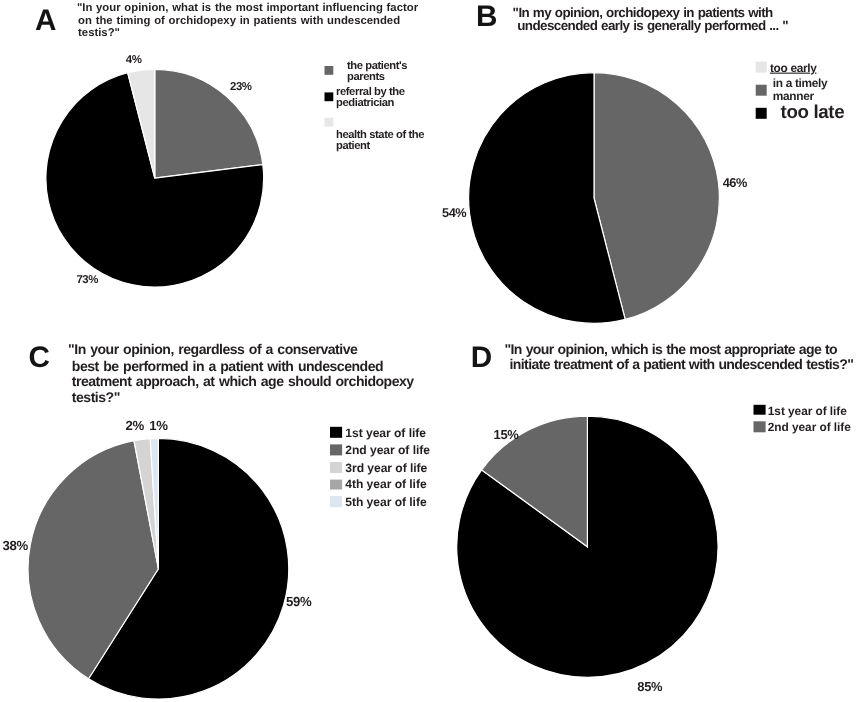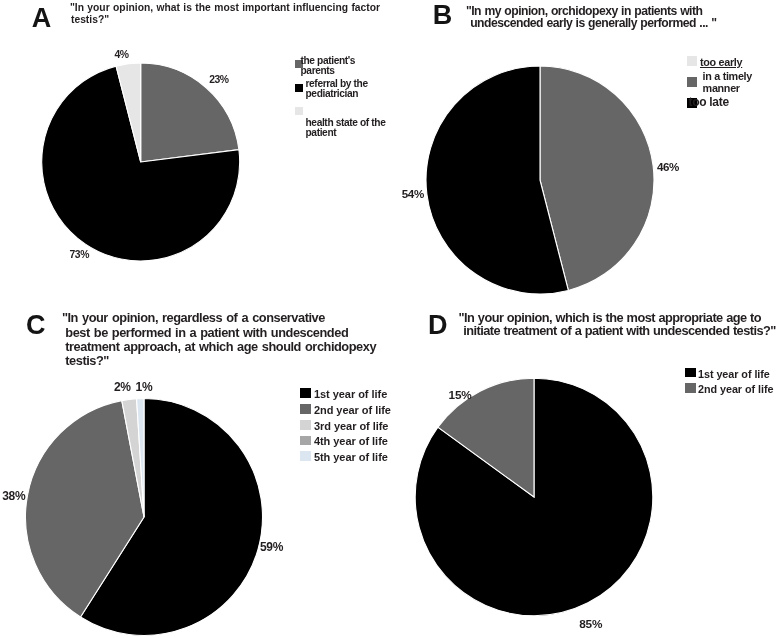--- a/index.html
+++ b/index.html
@@ -29,33 +29,34 @@
 </style>
 </head>
 <body>
 
 <div class="figure">
 
   <div class="panel" id="panel-A" style="left:0;top:0;width:389px;height:300px;">
     <div class="plabel" style="left:31.8px;top:4.6px;">A</div>
     <div class="ptitle" id="title-A" style="left:69.9px;top:2.1px;">
         <div style="white-space: nowrap;">"In your opinion, what is the most important influencing factor</div>
+        <div style="white-space: nowrap; padding-left: 1.1px;">on the timing of orchidopexy in patients with undescended</div>
         <div style="white-space: nowrap; padding-left: 1.1px;">testis?"</div>
       </div>
     <svg class="piesvg" id="pie-A" width="210" height="210" viewBox="0 0 210 210" style="position:absolute;left:36px;top:56.5px;">
         <path d="M 104.700 105.000 L 104.700 6.000 A 99 99 0 0 1 202.919 92.592 Z" fill="#666666" stroke="#ffffff" stroke-width="1.1"></path>
         <path d="M 104.700 105.000 L 202.919 92.592 A 99 99 0 1 1 80.080 9.110 Z" fill="#000000" stroke="#ffffff" stroke-width="1.1"></path>
         <path d="M 104.700 105.000 L 80.080 9.110 A 99 99 0 0 1 104.700 6.000 Z" fill="#e6e6e6" stroke="#ffffff" stroke-width="1.1"></path>
       </svg>
     <div class="pct" style="left:209.20px;top:74.70px;">23%</div>
     <div class="pct" style="left:69.50px;top:249.90px;">73%</div>
     <div class="pct" style="left:114.40px;top:50.10px;">4%</div>
     <div class="legend" id="legend-A" style="left:294.50px;top:56.10px;width:95px;">
         <span class="swatch" style="position: absolute; display: block; left: 0px; top: 4.4px; width: 8.5px; height: 8px; background: rgb(102, 102, 102);"></span>
-        <div class="legtxt" style="position: absolute; left: 6px; top: 0px; line-height: 10.1px; font-size: 10.2px; letter-spacing: -0.38px;"><div style="white-space: nowrap;">the patient's</div><div style="white-space: nowrap;">parents</div></div>
+        <div class="legtxt" style="position: absolute; left: 21px; top: 0px; line-height: 10.1px; font-size: 10.2px; letter-spacing: -0.38px;"><div style="white-space: nowrap;">the patient's</div><div style="white-space: nowrap;">parents</div></div>
         <span class="swatch" style="position: absolute; display: block; left: 0px; top: 28.4px; width: 8.5px; height: 8px; background: rgb(0, 0, 0);"></span>
         <div class="legtxt" style="position: absolute; left: 11px; top: 22.5px; line-height: 10.1px; font-size: 10.2px; letter-spacing: -0.38px;"><div style="white-space: nowrap;">referral by the</div><div style="white-space: nowrap;">pediatrician</div></div>
         <span class="swatch" style="position: absolute; display: block; left: 0px; top: 51.2px; width: 8.5px; height: 8px; background: rgb(230, 230, 230);"></span>
         <div class="legtxt" style="position: absolute; left: 11px; top: 45.9px; line-height: 10.1px; font-size: 10.2px; letter-spacing: -0.38px;"><div style="white-space: nowrap; margin-top: 16px;">health state of the</div><div style="white-space: nowrap;">patient</div></div>
       </div>
   </div>
 
   <div class="panel" id="panel-B" style="left:389px;top:0;width:389px;height:300px;">
     <div class="plabel" style="left:43.8px;top:2.3px;">B</div>
     <div class="ptitle" id="title-B" style="left:77.0px;top:5.1px;">
@@ -67,21 +68,21 @@
         <path d="M 120.000 120.000 L 148.351 230.418 A 114 114 0 1 1 120.000 6.000 Z" fill="#000000" stroke="#ffffff" stroke-width="1.1"></path>
       </svg>
     <div class="pct" style="left:268.00px;top:161.20px;">46%</div>
     <div class="pct" style="left:12.80px;top:188.30px;">54%</div>
     <div class="legend" id="legend-B" style="left:297.60px;top:55.90px;width:92px;">
         <span class="swatch" style="position: absolute; display: block; left: 0px; top: 0.3px; width: 10.5px; height: 10px; background: rgb(230, 230, 230);"></span>
         <div class="legtxt" style="position: absolute; left: 13.4px; top: 0px; line-height: 12.3px; font-size: 10.8px; letter-spacing: -0.31px;"><div style="white-space: nowrap; text-decoration: underline;">too early</div></div>
         <span class="swatch" style="position: absolute; display: block; left: 0px; top: 21.3px; width: 10.5px; height: 10px; background: rgb(102, 102, 102);"></span>
         <div class="legtxt" style="position: absolute; left: 16px; top: 14.2px; line-height: 12.3px; font-size: 10.8px; letter-spacing: -0.31px;"><div style="white-space: nowrap;">in a timely</div><div style="white-space: nowrap;">manner</div></div>
         <span class="swatch" style="position: absolute; display: block; left: 0px; top: 41.9px; width: 10.5px; height: 10px; background: rgb(0, 0, 0);"></span>
-        <div class="legtxt" style="position: absolute; left: 2px; top: 40.3px; line-height: 12.3px; font-size: 12px; letter-spacing: -0.31px;"><div style="white-space: nowrap;">too late</div></div>
+        <div class="legtxt" style="position: absolute; left: 23px; top: 40.3px; line-height: 12.3px; font-size: 17px; letter-spacing: -0.31px;"><div style="white-space: nowrap;">too late</div></div>
       </div>
   </div>
 
   <div class="panel" id="panel-C" style="left:0;top:300px;width:389px;height:338px;">
     <div class="plabel" style="left:26px;top:12px;">C</div>
     <div class="ptitle" id="title-C" style="left:61.9px;top:11.4px;">
         <div style="white-space: nowrap;">"In your opinion, regardless of a conservative</div>
         <div style="white-space: nowrap; padding-left: 3.4px;">best be performed in a patient with undescended</div>
         <div style="white-space: nowrap; padding-left: 3.4px;">treatment approach, at which age should orchidopexy</div>
         <div style="white-space: nowrap; padding-left: 3.4px;">testis?"</div>

